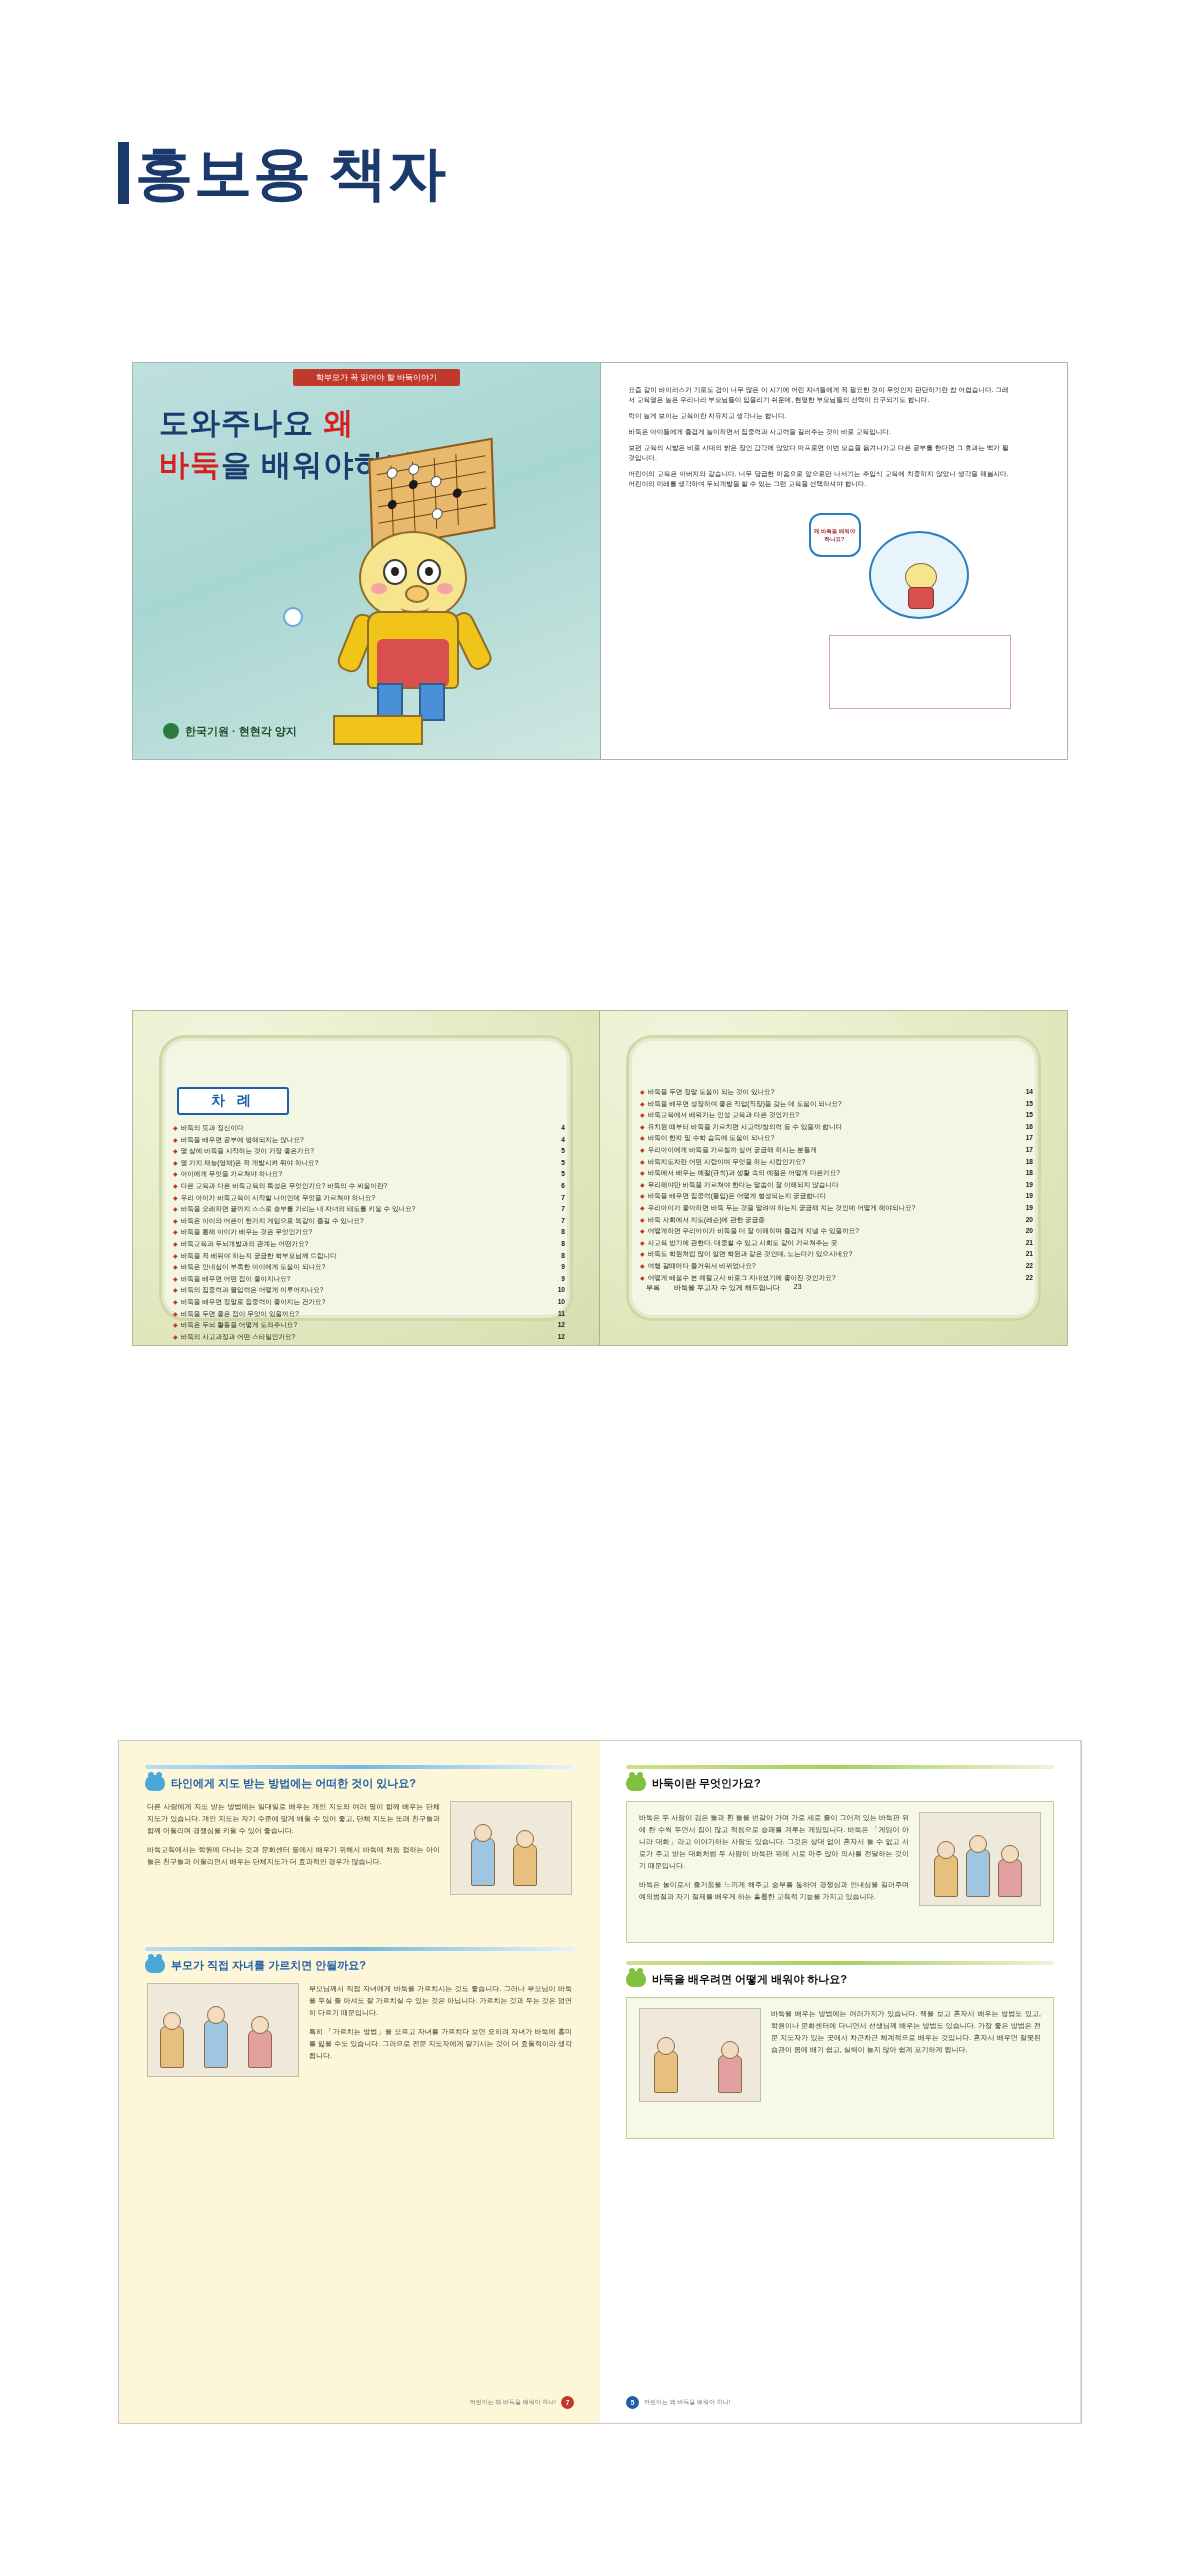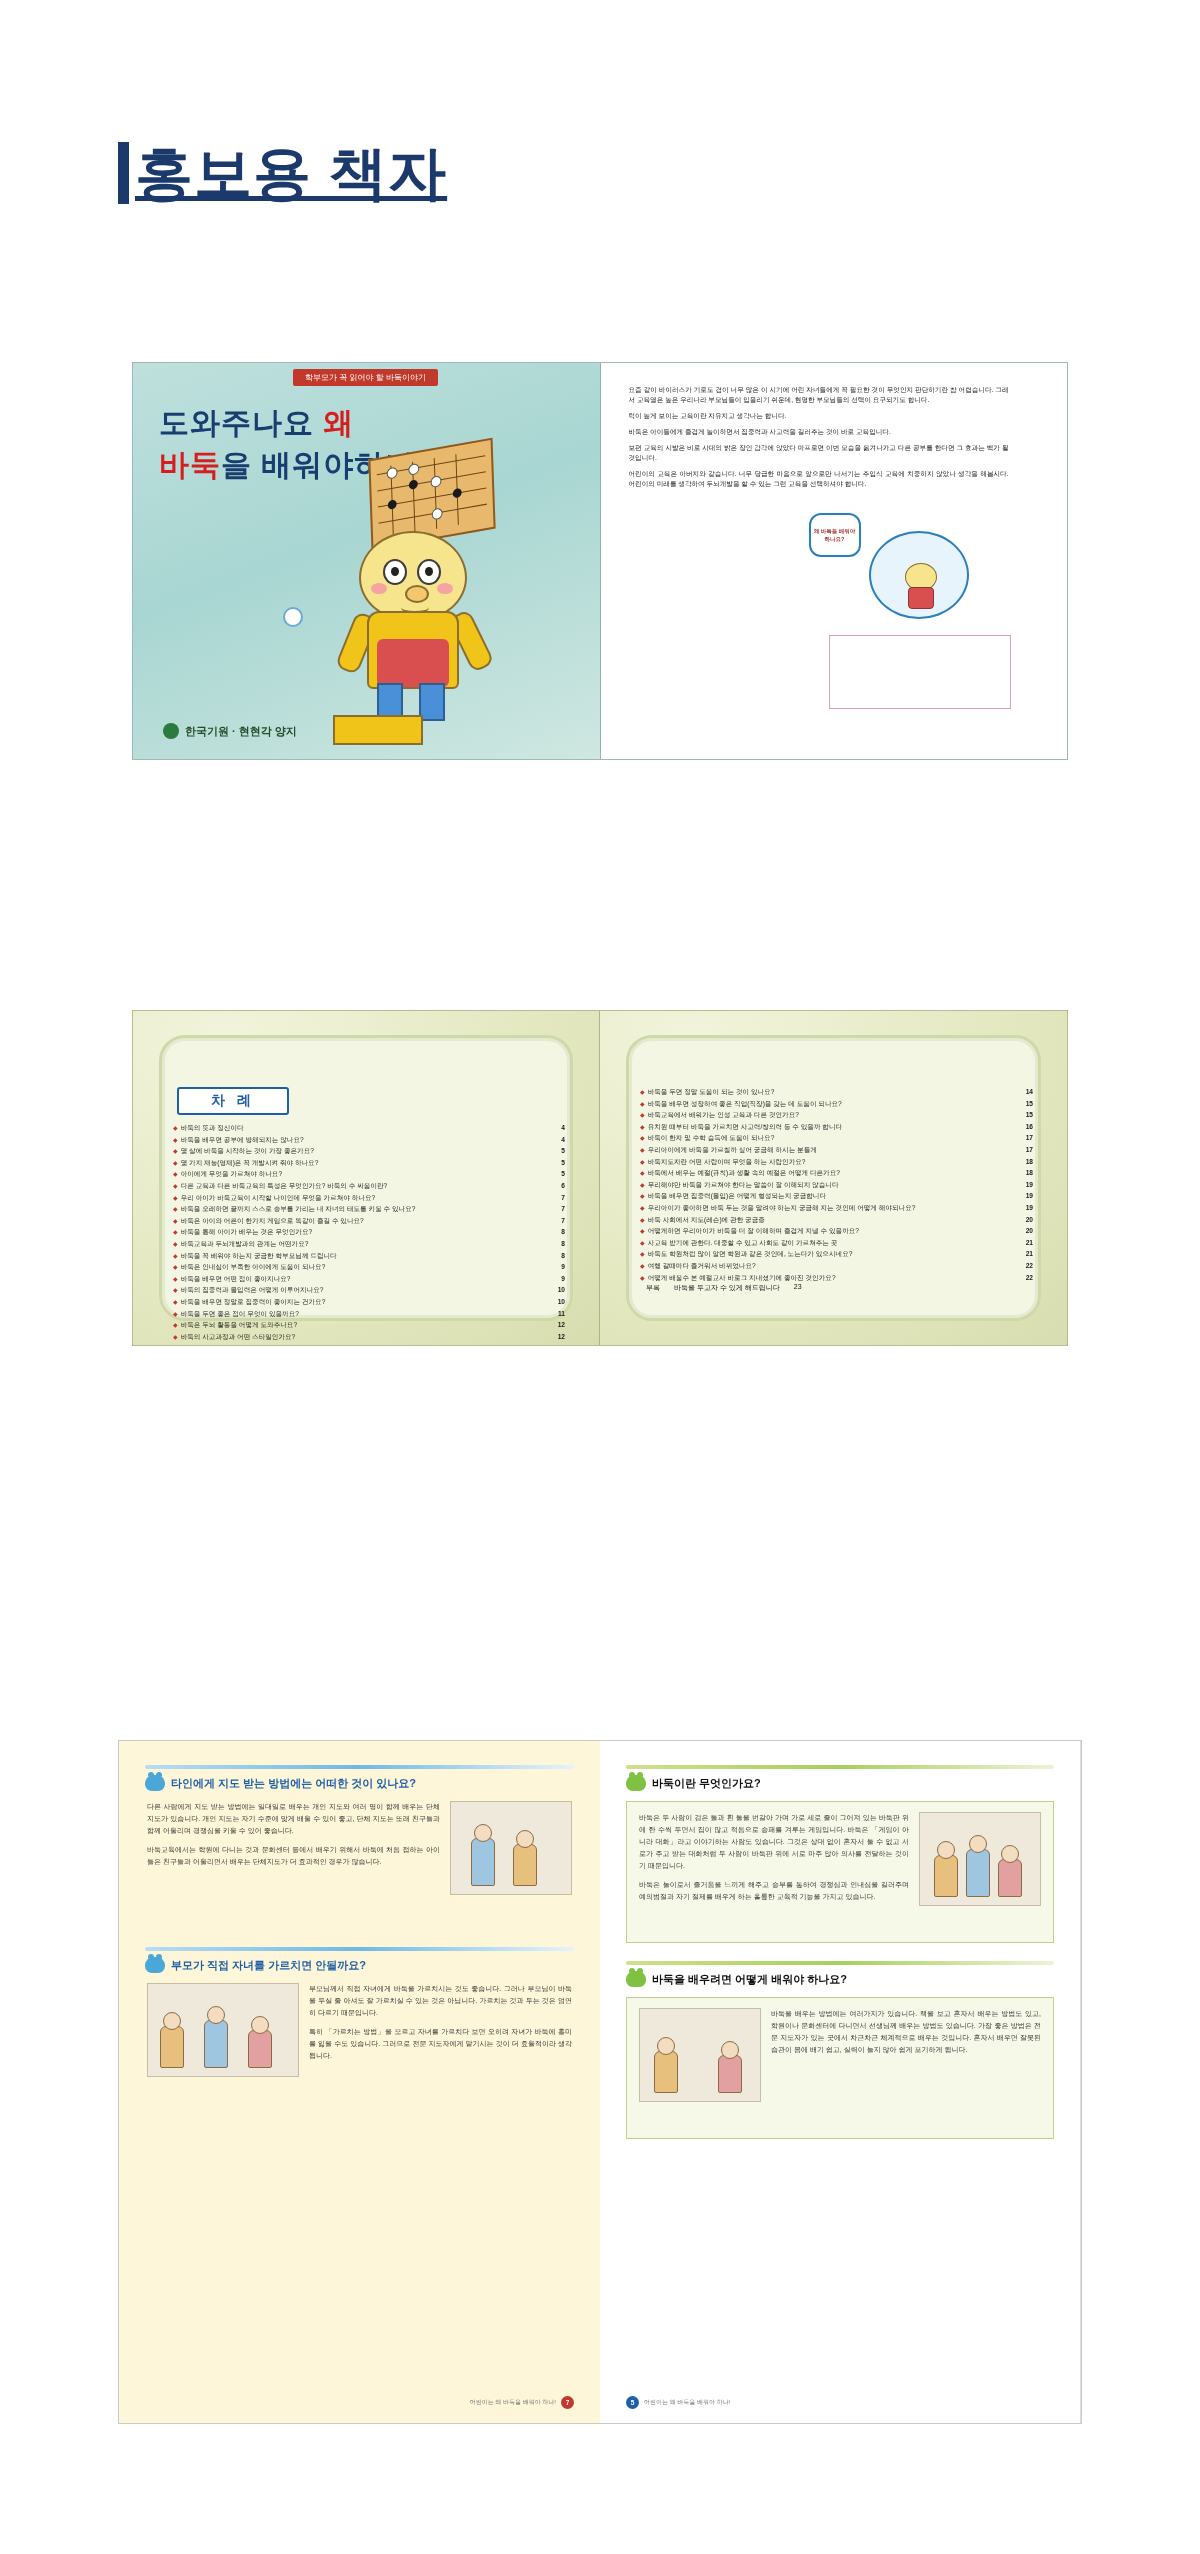--- a/index.html
+++ b/index.html
@@ -29,21 +29,20 @@
     background: #1b3a6b;
     margin-right: 6px;
   }
   .page-title {
     font-size: 58px;
     font-weight: bold;
     color: #1b3a6b;
     letter-spacing: 1px;
     line-height: 62px;
     white-space: nowrap;
-    text-decoration: underline;
   }
 
   
   .figure {
     position: absolute;
     box-sizing: border-box;
     overflow: hidden;
   }
 
   
@@ -69,21 +68,21 @@
     position: relative;
     background: #ffffff;
   }
   .ribbon {
     position: absolute;
     left: 160px;
     top: 6px;
     background: #c0392b;
     color: #ffffff;
     font-size: 8px;
-    padding: 3px 12px;
+    padding: 3px 23px;
     white-space: nowrap;
     border-radius: 2px;
   }
   .cover-h1 {
     position: absolute;
     left: 26px;
     top: 40px;
     font-size: 30px;
     font-weight: bold;
     color: #173e6e;

